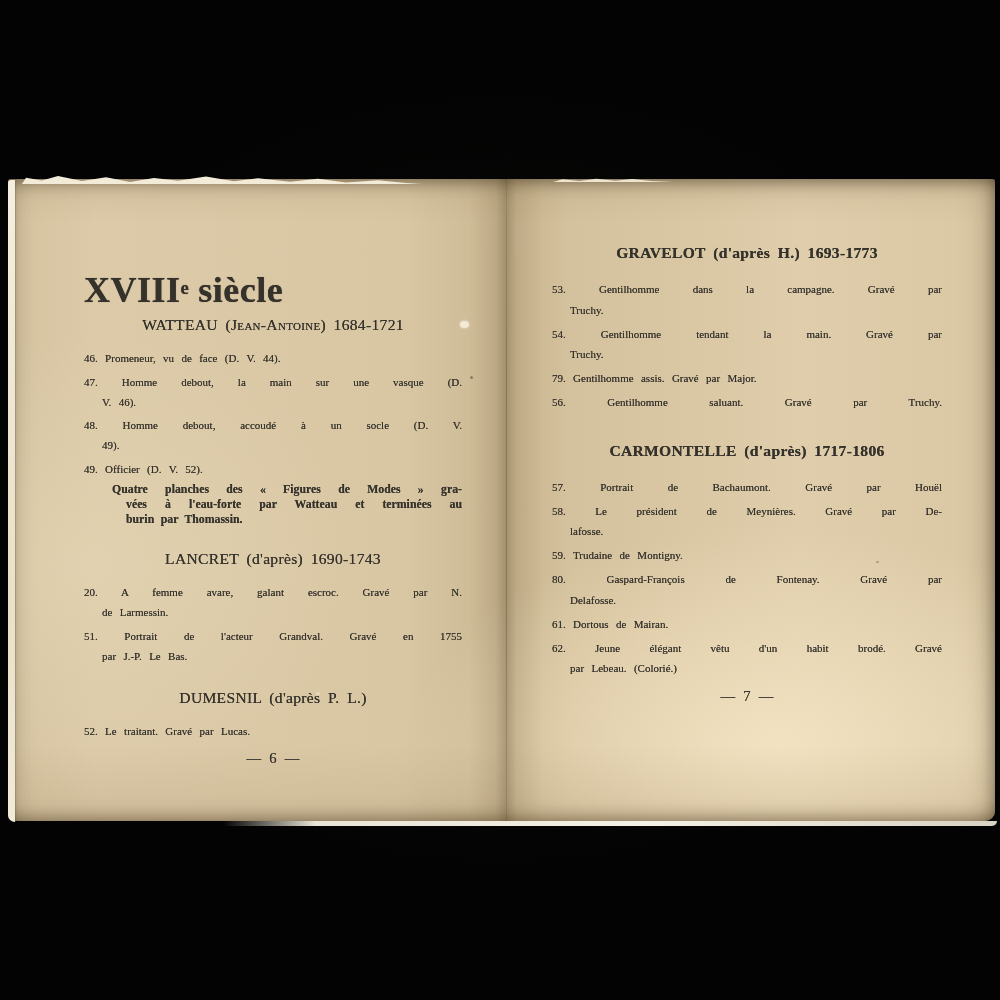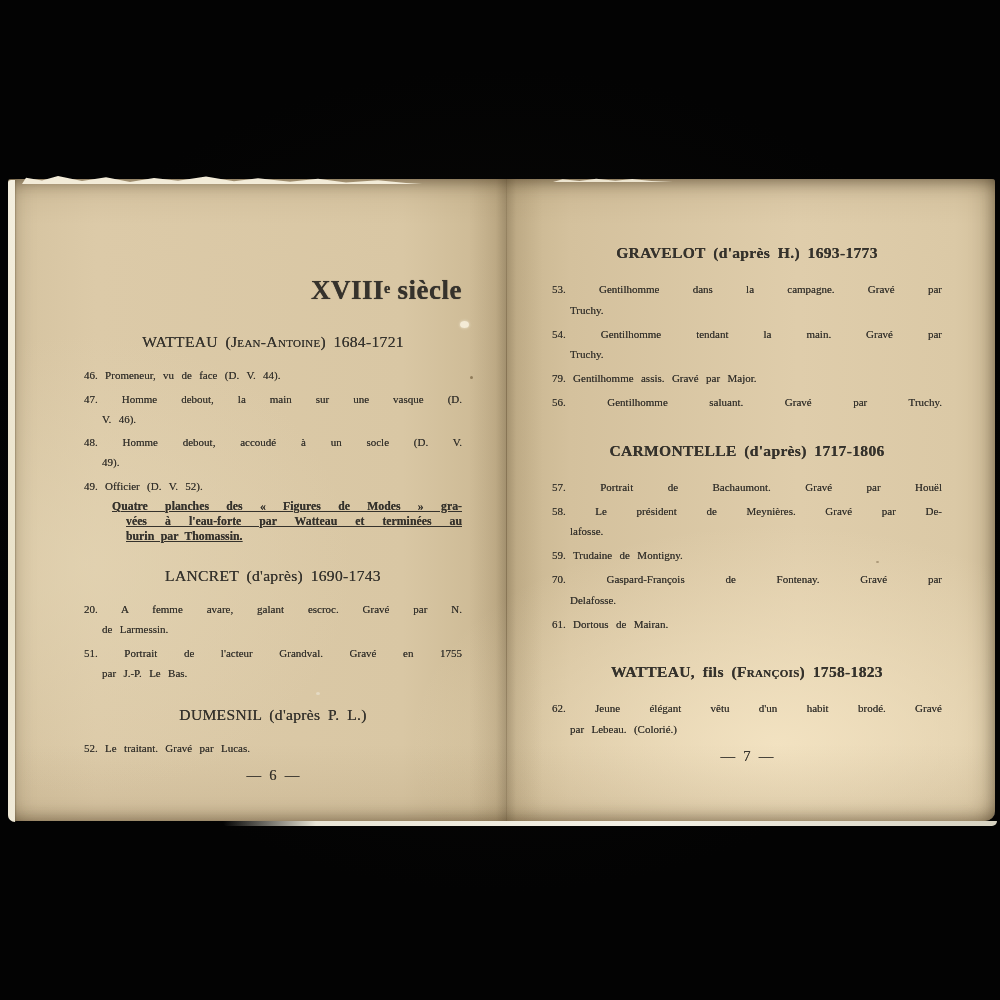--- a/index.html
+++ b/index.html
@@ -59,40 +59,40 @@
   .speck { position:absolute; border-radius:50%; pointer-events:none; }
   .sp1 { left:452px; top:142px; width:9px; height:7px; background:rgba(247,240,221,.9); box-shadow:0 0 3px rgba(247,240,221,.8); }
   .sp2 { left:462px; top:197px; width:3px; height:3px; background:rgba(92,72,42,.55); }
   .sp3 { left:868px; top:382px; width:3px; height:2px; background:rgba(92,72,42,.4); }
   .sp4 { left:308px; top:513px; width:4px; height:3px; background:rgba(230,220,198,.9); }
   
   .page { position:absolute; color:#35322c; text-shadow:0 0 .45px rgba(53,50,44,.8); }
   .page-left  { left:76px;  top:94px; width:378px; }
   .page-right { left:544px; top:64px; width:390px; }
   h1.title {
-    margin:0 0 27px 0; text-align:right;
-    font-size:27px; line-height:30px; font-weight:bold; letter-spacing:.5px;
+    margin:0 0 10px 0; text-align:left;
+    font-size:36px; line-height:30px; font-weight:bold; letter-spacing:.5px;
     text-shadow:0 0 .7px rgba(43,40,35,.9);
   }
   h1.title sup { font-size:.52em; vertical-align:.45em; letter-spacing:0; }
   h2.heading {
     margin:22px 0 13px 0; text-align:center; font-weight:normal;
     font-size:15.6px; line-height:20px; letter-spacing:.3px; word-spacing:.22em;
     text-shadow:0 0 .6px rgba(48,45,40,.9);
   }
   .page .section:first-child h2.heading { margin-top:8px; }
   .page-right h2.heading { margin:28px 0 16px 0;font-weight:bold; }
   .page-right .section:first-child h2.heading { margin-top:0; }
   .sc { font-variant:small-caps; }
   .item { margin:0 0 3.5px 0; }
   .line { font-size:11px; line-height:20px; word-spacing:.42em; }
   .page-right .line { line-height:20.5px; }
   .line.cont { padding-left:18px; }
   .line.j { text-align:justify; text-align-last:justify; }
-  .note { padding-left:28px; margin:1px 0 5px 0; font-size:11.8px; font-weight:bold;text-decoration:underline; }
+  .note { padding-left:28px; margin:1px 0 5px 0; font-size:11.8px; font-weight:bold; }
   .note .line { font-size:11.8px; line-height:15px; word-spacing:.3em; }
   .note .line.cont { padding-left:14px; }
   .page-num { text-align:center; margin-top:9px; font-size:14.7px; word-spacing:.3em; }
 </style>
 </head>
 <body>
 
 <div class="stage">
   <div class="book">
     <div class="deckle"></div>
@@ -177,29 +177,28 @@
               <div class="line j">57. Portrait de Bachaumont. Gravé par Houël</div>
             </div>
             <div class="item">
               <div class="line j">58. Le président de Meynières. Gravé par De-</div>
               <div class="line cont">lafosse.</div>
             </div>
             <div class="item">
               <div class="line">59. Trudaine de Montigny.</div>
             </div>
             <div class="item">
-              <div class="line j">70. Gaspard-François de Fontenay. Gravé par</div>
+              <div class="line j">80. Gaspard-François de Fontenay. Gravé par</div>
               <div class="line cont">Delafosse.</div>
             </div>
             <div class="item">
               <div class="line">61. Dortous de Mairan.</div>
             </div>
           </div>
           <div class="section">
-            <h2 class="heading"><span>WATTEAU, fils </span><span class="sc">(François)</span><span> 1758-1823</span></h2>
             <div class="item">
               <div class="line j">62. Jeune élégant vêtu d'un habit brodé. Gravé</div>
               <div class="line cont">par Lebeau. (Colorié.)</div>
             </div>
           </div>
         </div>
       <div class="page-num">— 7 —</div>
     </div>
   </div>
 </div>

